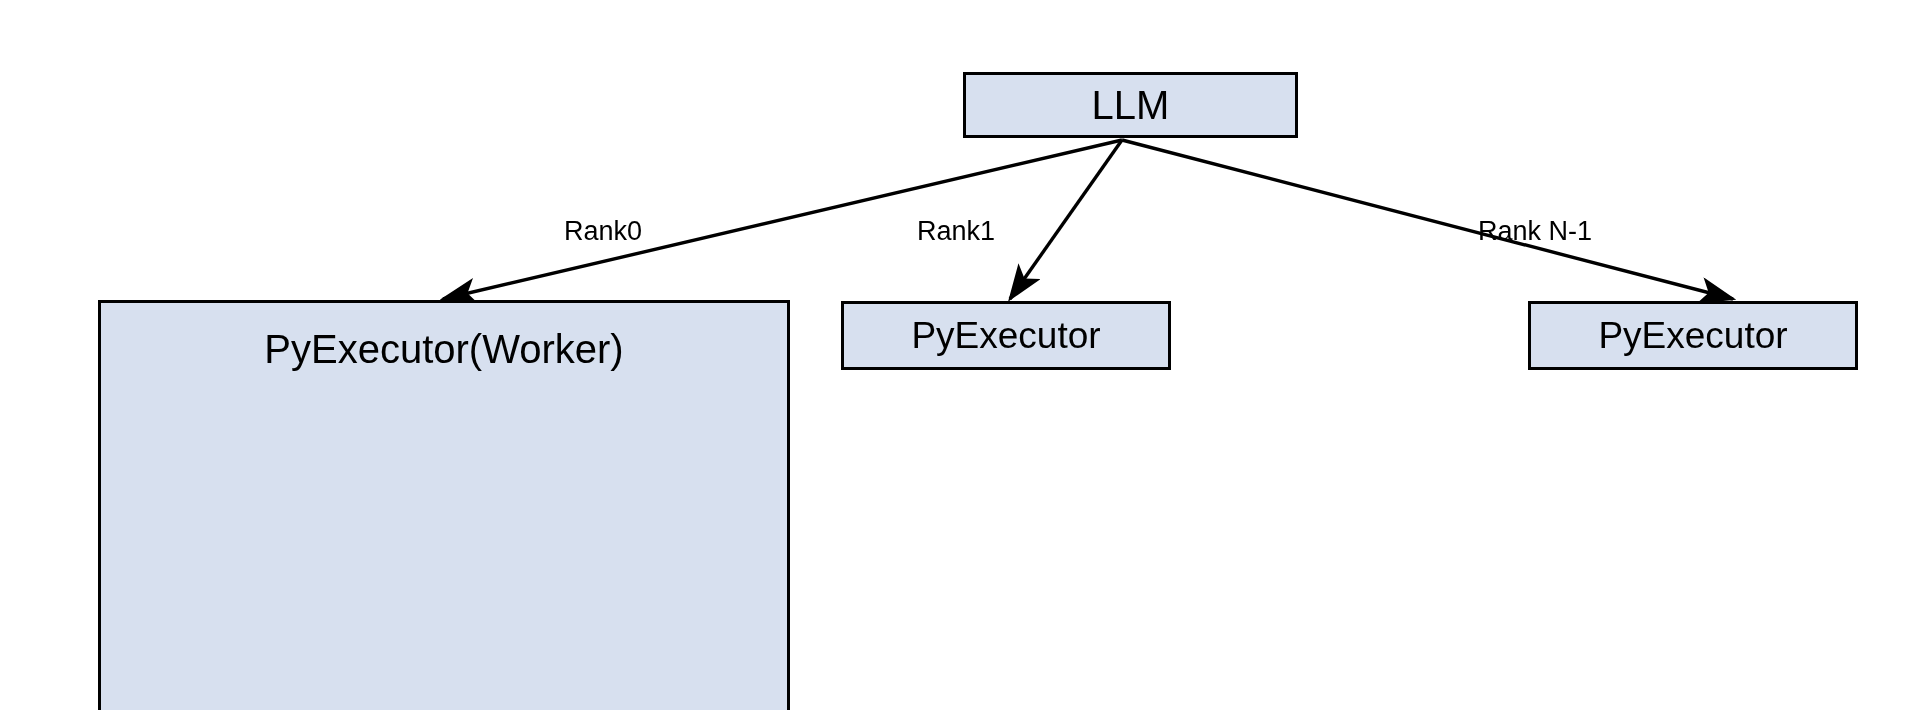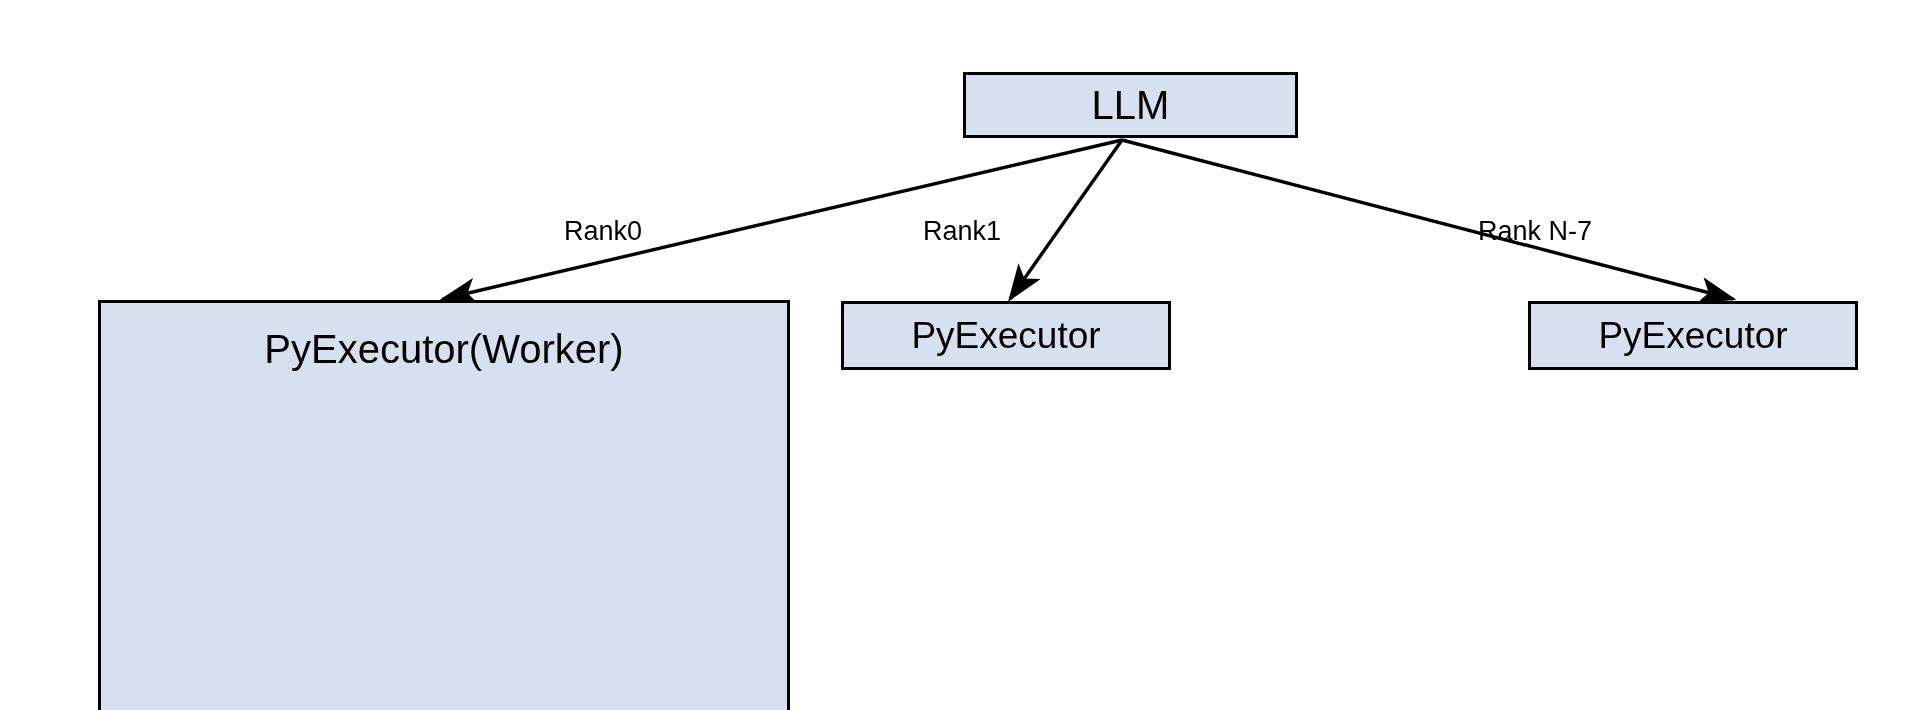--- a/index.html
+++ b/index.html
@@ -67,21 +67,21 @@
 
   .edge-label {
     position: absolute;
     font-family: "Liberation Sans", sans-serif;
     font-size: 27px;
     color: #000000;
     white-space: nowrap;
     background: transparent;
   }
   #edge-label-rank0   { left: 564px;  top: 216px; }
-  #edge-label-rank1   { left: 917px;  top: 216px; margin-left: 6px; }
+  #edge-label-rank1   { left: 917px;  top: 216px; }
   #edge-label-rankn-1 { left: 1478px; top: 216px; }
 </style>
 </head>
 <body>
 
 <div id="canvas">
 
   <svg id="edge-layer" viewBox="0 0 1928 710" width="1928" height="710" xmlns="http://www.w3.org/2000/svg">
     <defs>
       <marker id="arrowhead" markerWidth="11" markerHeight="8" refX="10" refY="4" orient="auto" markerUnits="strokeWidth">
@@ -93,21 +93,21 @@
 
     <line x1="1122" y1="140" x2="1010" y2="299" stroke="#000000" stroke-width="3.4" marker-end="url(#arrowhead)"></line>
 
     <line x1="1122" y1="140" x2="1733" y2="299" stroke="#000000" stroke-width="3.4" marker-end="url(#arrowhead)"></line>
   </svg>
 
   <div class="edge-label" id="edge-label-rank0">Rank0</div>
 
   <div class="edge-label" id="edge-label-rank1">Rank1</div>
 
-  <div class="edge-label" id="edge-label-rankn-1">Rank N-7</div>
+  <div class="edge-label" id="edge-label-rankn-1">Rank N-1</div>
 
   <div class="node" id="node-llm">
     <span class="node-text">LLM</span>
   </div>
 
   <div class="node node-top-label" id="node-worker">
     <span class="node-text">PyExecutor(Worker)</span>
 
   </div>
 

